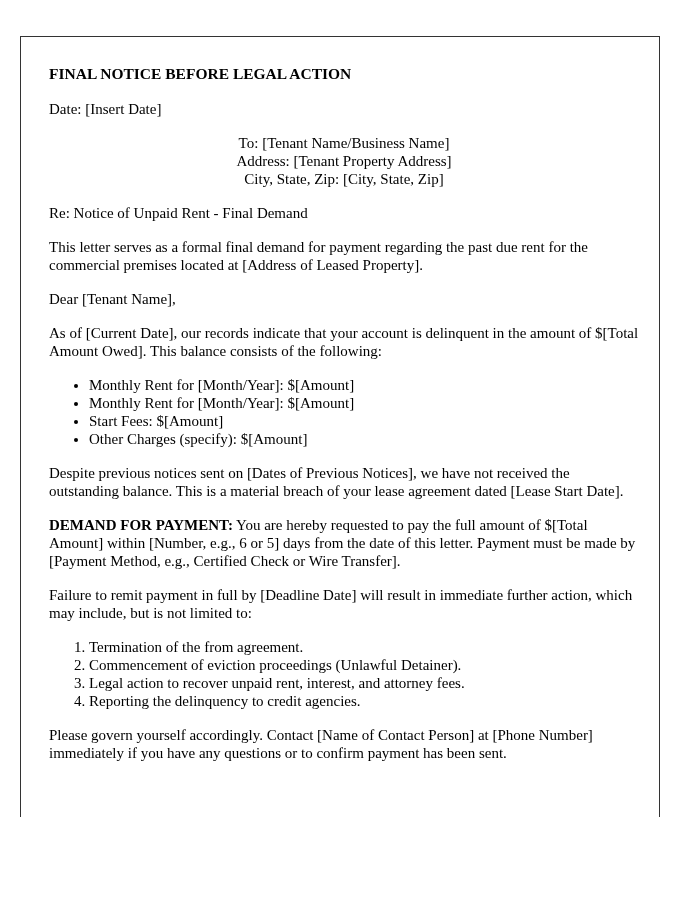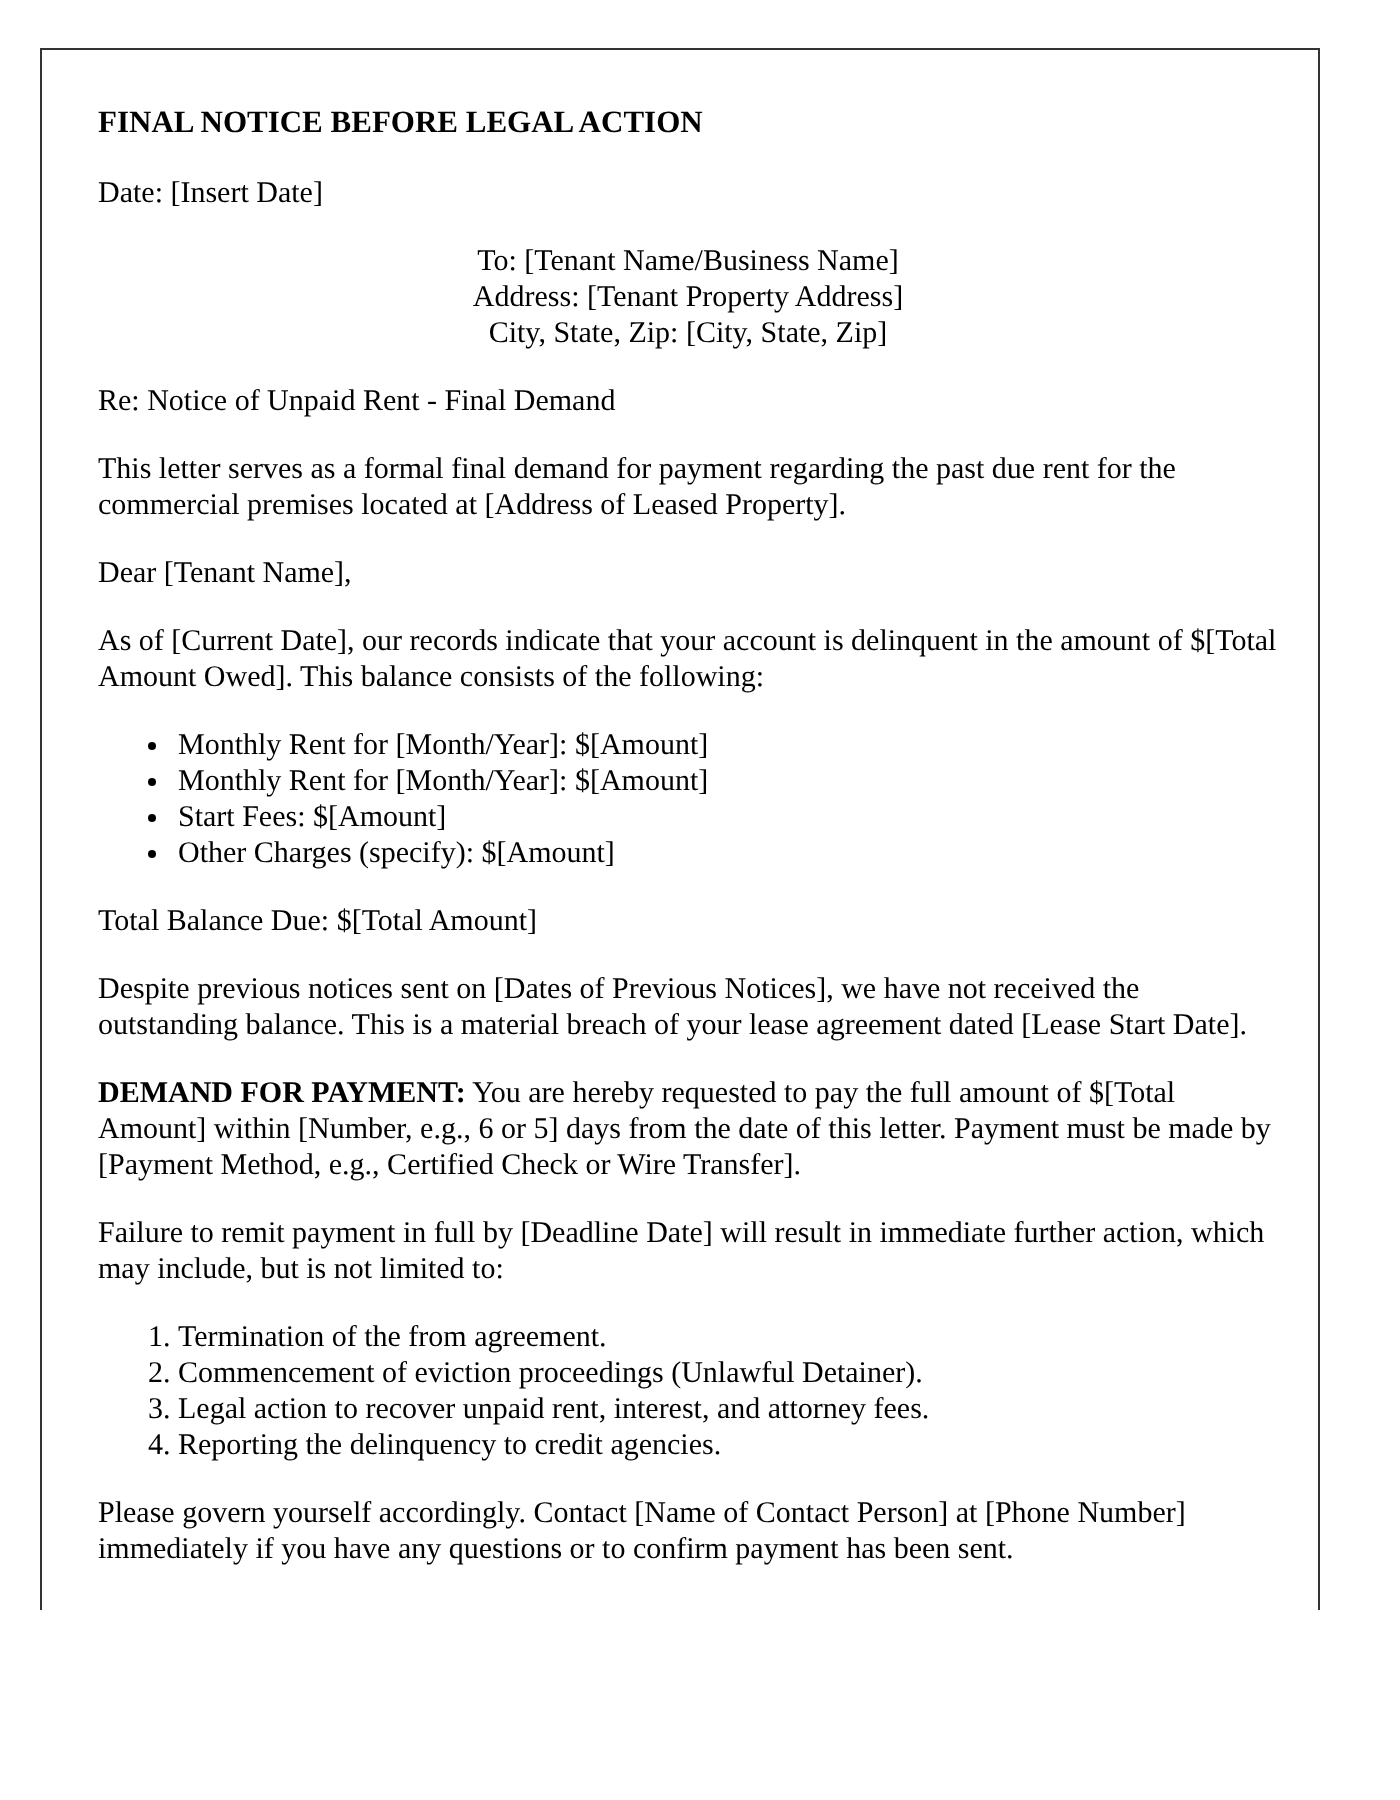--- a/index.html
+++ b/index.html
@@ -11,21 +11,21 @@
       width: 700px;
       height: 900px;
       position: relative;
       overflow: hidden;
       font-family: "Liberation Serif", serif;
       color: #000000;
     }
     .page {
       position: absolute;
       left: 20px;
-      top: 24px;
+      top: 36px;
       width: 640px;
       height: 781px;
       border-left: 1px solid #333333;
       border-right: 1px solid #333333;
       border-top: 1px solid #333333;
       box-sizing: border-box;
       overflow: hidden;
     }
     .content {
       position: absolute;
@@ -89,21 +89,20 @@
 
     <p>As of [Current Date], our records indicate that your account is delinquent in the amount of $[Total Amount Owed]. This balance consists of the following:</p>
 
     <ul>
       <li>Monthly Rent for [Month/Year]: $[Amount]</li>
       <li>Monthly Rent for [Month/Year]: $[Amount]</li>
       <li>Start Fees: $[Amount]</li>
       <li>Other Charges (specify): $[Amount]</li>
     </ul>
 
-    <p>Total Balance Due: $[Total Amount]</p>
 
     <p>Despite previous notices sent on [Dates of Previous Notices], we have not received the outstanding balance. This is a material breach of your lease agreement dated [Lease Start Date].</p>
 
     <p><span class="bold">DEMAND FOR PAYMENT:</span><span> You are hereby requested to pay the full amount of $[Total Amount] within [Number, e.g., 6 or 5] days from the date of this letter. Payment must be made by [Payment Method, e.g., Certified Check or Wire Transfer].</span></p>
 
     <p>Failure to remit payment in full by [Deadline Date] will result in immediate further action, which may include, but is not limited to:</p>
 
     <ol>
       <li>Termination of the from agreement.</li>
       <li>Commencement of eviction proceedings (Unlawful Detainer).</li>

